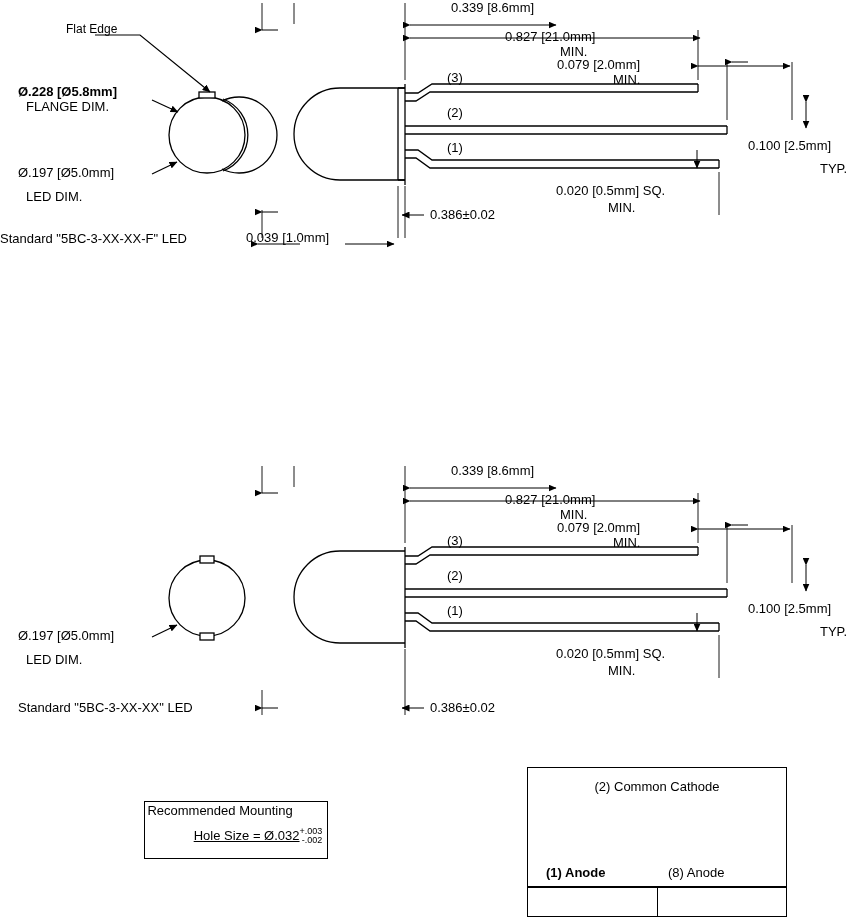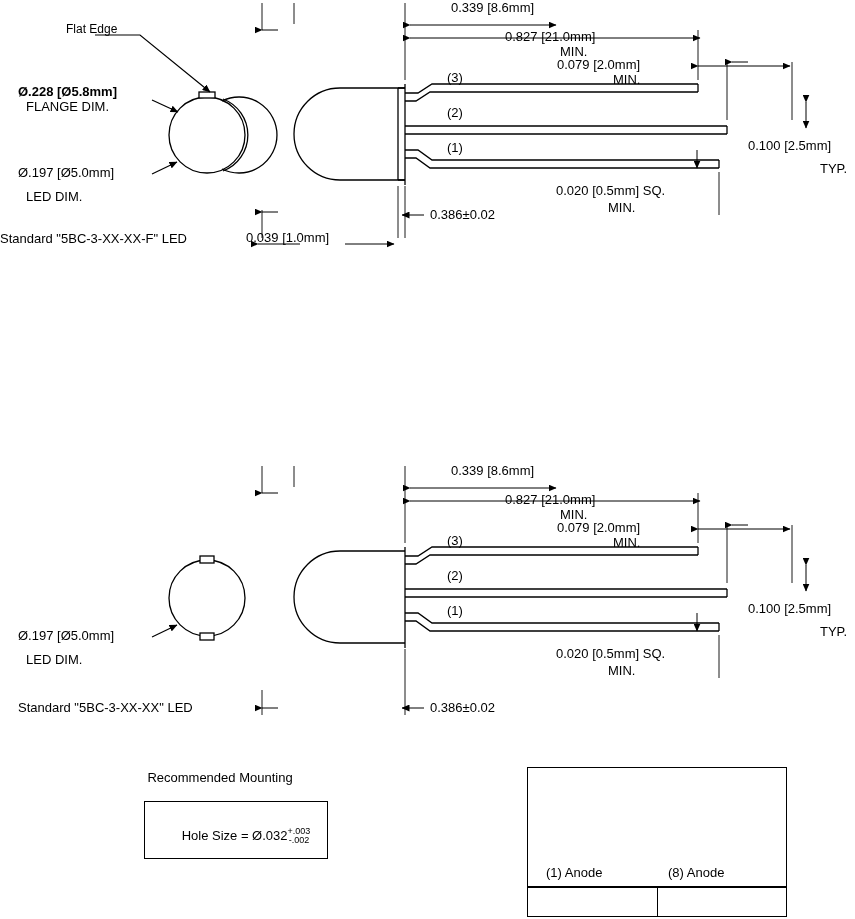--- a/index.html
+++ b/index.html
@@ -26,21 +26,21 @@
     font-size: 13px;
     line-height: 15px;
     white-space: nowrap;
     color: #000;
   }
   .lbl.c { text-align: center; }
   .supsub {
     display: inline-block;
     font-size: 9px;
     line-height: 9px;
-    text-align: center;
+    text-align: right;
     vertical-align: middle;
     position: relative;
     top: -1px;
   }
   .box {
     position: absolute;
     border: 1.4px solid #000;
     background: #fff;
     box-sizing: border-box;
   }
@@ -253,23 +253,24 @@
   <div class="lbl" style="left:447px; top:603px;">(1)</div>
 
   <div class="lbl" style="left:748px; top:601px;">0.100 [2.5mm]</div>
   <div class="lbl" style="left:820px; top:624px;">TYP.</div>
 
   <div class="lbl" style="left:556px; top:646px;">0.020 [0.5mm] SQ.</div>
   <div class="lbl" style="left:608px; top:663px;">MIN.</div>
 
   <div class="lbl" style="left:430px; top:700px;">0.386±0.02</div>
 
-  <div class="lbl c" style="left:144px; top:770px; width:152px;">Recommended Mounting</div>
-  <div class="lbl" style="left:136px; top:828px; width:220px; text-align:center;">
+  <div class="lbl c" style="left:144px; top:803px; width:152px;">Recommended Mounting</div>
+  <div class="lbl" style="left:148px; top:828px; width:220px; text-align:center;text-decoration:underline;">
     <span>Hole Size = Ø.032</span><span class="supsub"><span style="display:block">+.003</span><span style="display:block">-.002</span></span>
   </div>
 
-  <div class="lbl" style="left:546px; top:865px;">(1) Anode</div>
+  <div class="lbl c" style="left:527px; top:779px; width:260px;">(2) Common Cathode</div>
+  <div class="lbl" style="left:546px; top:865px;font-weight:bold;">(1) Anode</div>
   <div class="lbl" style="left:668px; top:865px;">(8) Anode</div>
   <div class="lbl c" style="left:527px; top:921px; width:130px;margin-top:20px;">Amber</div>
   <div class="lbl c" style="left:657px; top:894px; width:130px;margin-top:24px;">Green</div>
 
 </div>
 
 </body></html>

